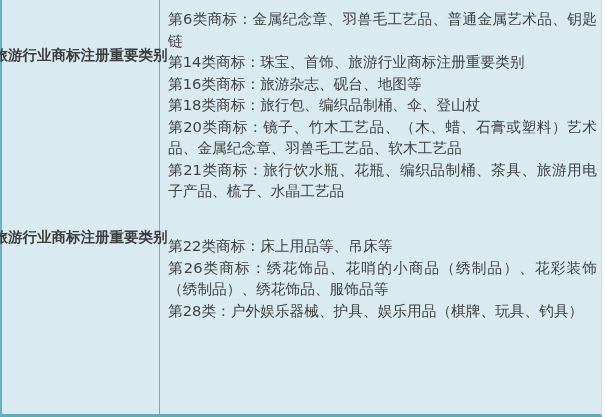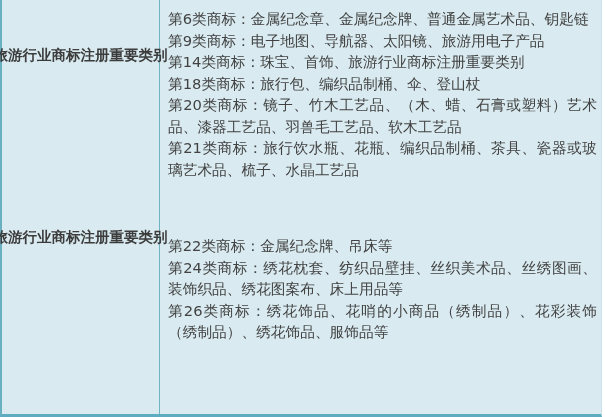--- a/index.html
+++ b/index.html
@@ -64,33 +64,33 @@
 </head>
 <body>
 
 <div class="table-wrap">
 
   <div class="trow trow-1">
     <div class="label-cell label-cell-1">
       <span class="category-label">旅游行业商标注册重要类别</span>
     </div>
     <div class="items-cell">
-      <p>第6类商标：金属纪念章、金属纪念牌、普通金属艺术品、钥匙链</p>
-      <p>第9类商标：电子地图、导航器、太阳镜、旅游用电子产品</p>
+      <p>第6类商标：金属纪念章、羽兽毛工艺品、普通金属艺术品、钥匙链</p>
       <p>第14类商标：珠宝、首饰、旅游行业商标注册重要类别</p>
+      <p>第16类商标：旅游杂志、砚台、地图等</p>
       <p>第18类商标：旅行包、编织品制桶、伞、登山杖</p>
-      <p>第20类商标：镜子、竹木工艺品、（木、蜡、石膏或塑料）艺术品、漆器工艺品、羽兽毛工艺品、软木工艺品</p>
-      <p>第21类商标：旅行饮水瓶、花瓶、编织品制桶、茶具、瓷器或玻璃艺术品、梳子、水晶工艺品</p>
+      <p>第20类商标：镜子、竹木工艺品、（木、蜡、石膏或塑料）艺术品、金属纪念章、羽兽毛工艺品、软木工艺品</p>
+      <p>第21类商标：旅行饮水瓶、花瓶、编织品制桶、茶具、旅游用电子产品、梳子、水晶工艺品</p>
     </div>
   </div>
 
   <div class="trow trow-2">
     <div class="label-cell label-cell-2">
       <span class="category-label">旅游行业商标注册重要类别</span>
     </div>
     <div class="items-cell items-cell-2">
-      <p>第22类商标：金属纪念牌、吊床等</p>
-      <p>第24类商标：绣花枕套、纺织品壁挂、丝织美术品、丝绣图画、装饰织品、绣花图案布、床上用品等</p>
+      <p>第22类商标：床上用品等、吊床等</p>
       <p>第26类商标：绣花饰品、花哨的小商品（绣制品）、花彩装饰（绣制品）、绣花饰品、服饰品等</p>
+      <p>第28类：户外娱乐器械、护具、娱乐用品（棋牌、玩具、钓具）</p>
     </div>
   </div>
 
 </div>
 
 </body></html>

